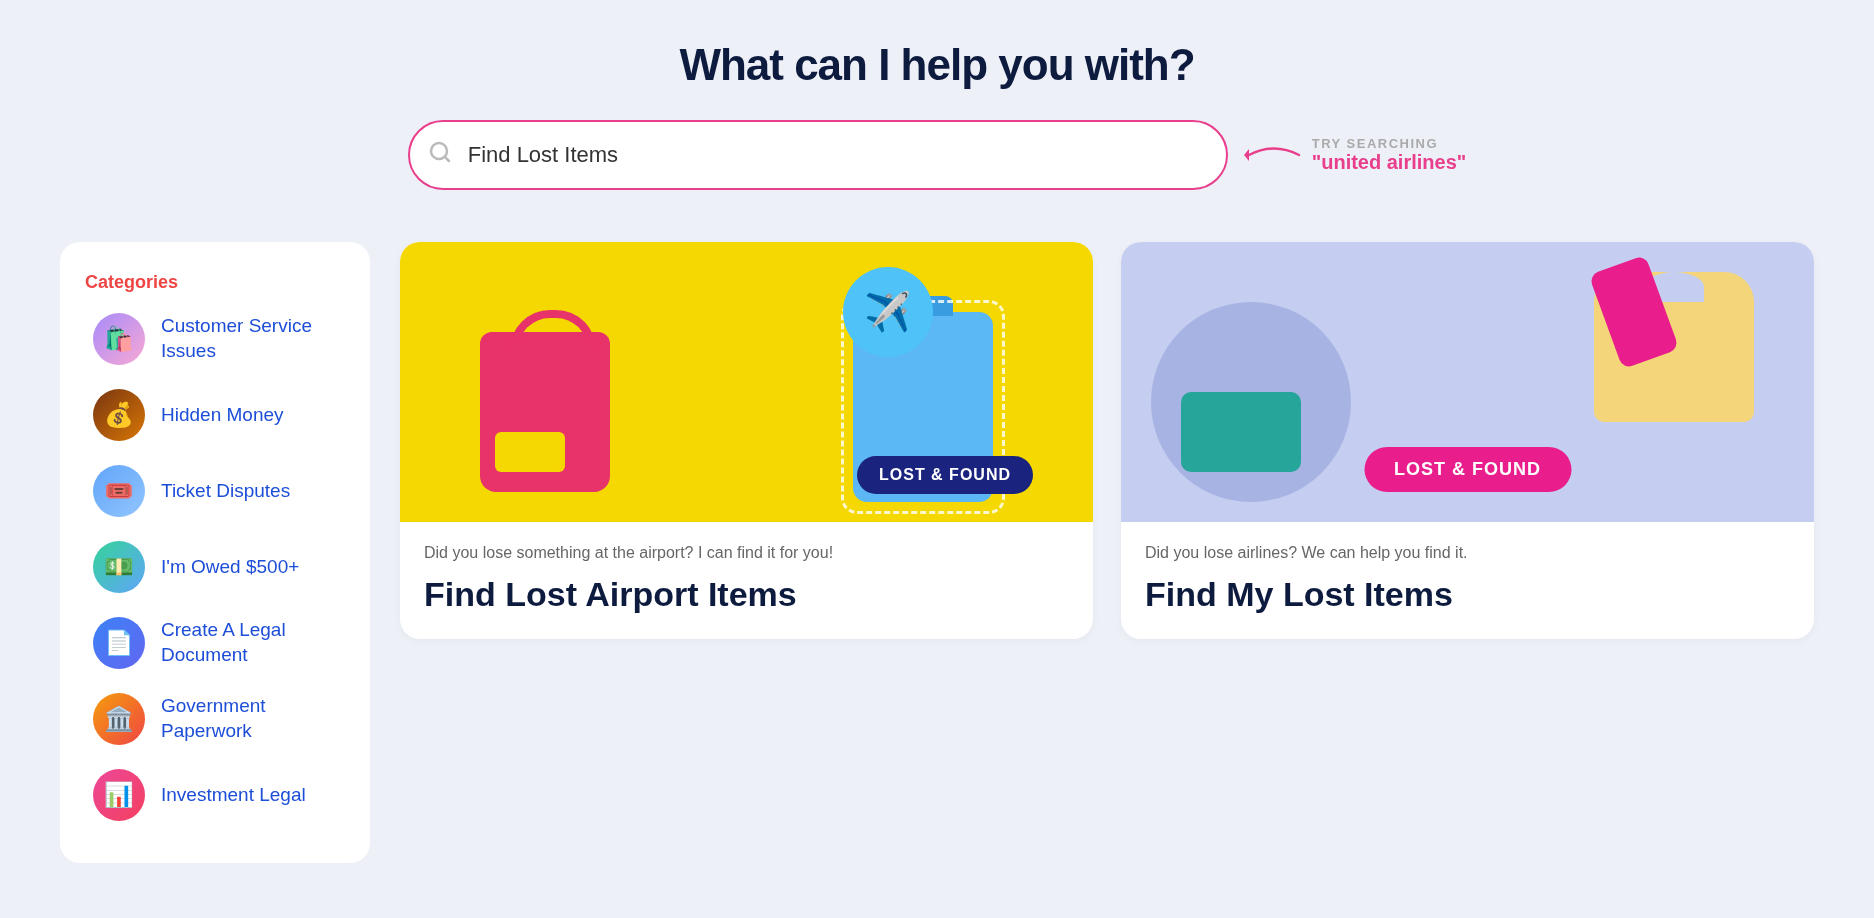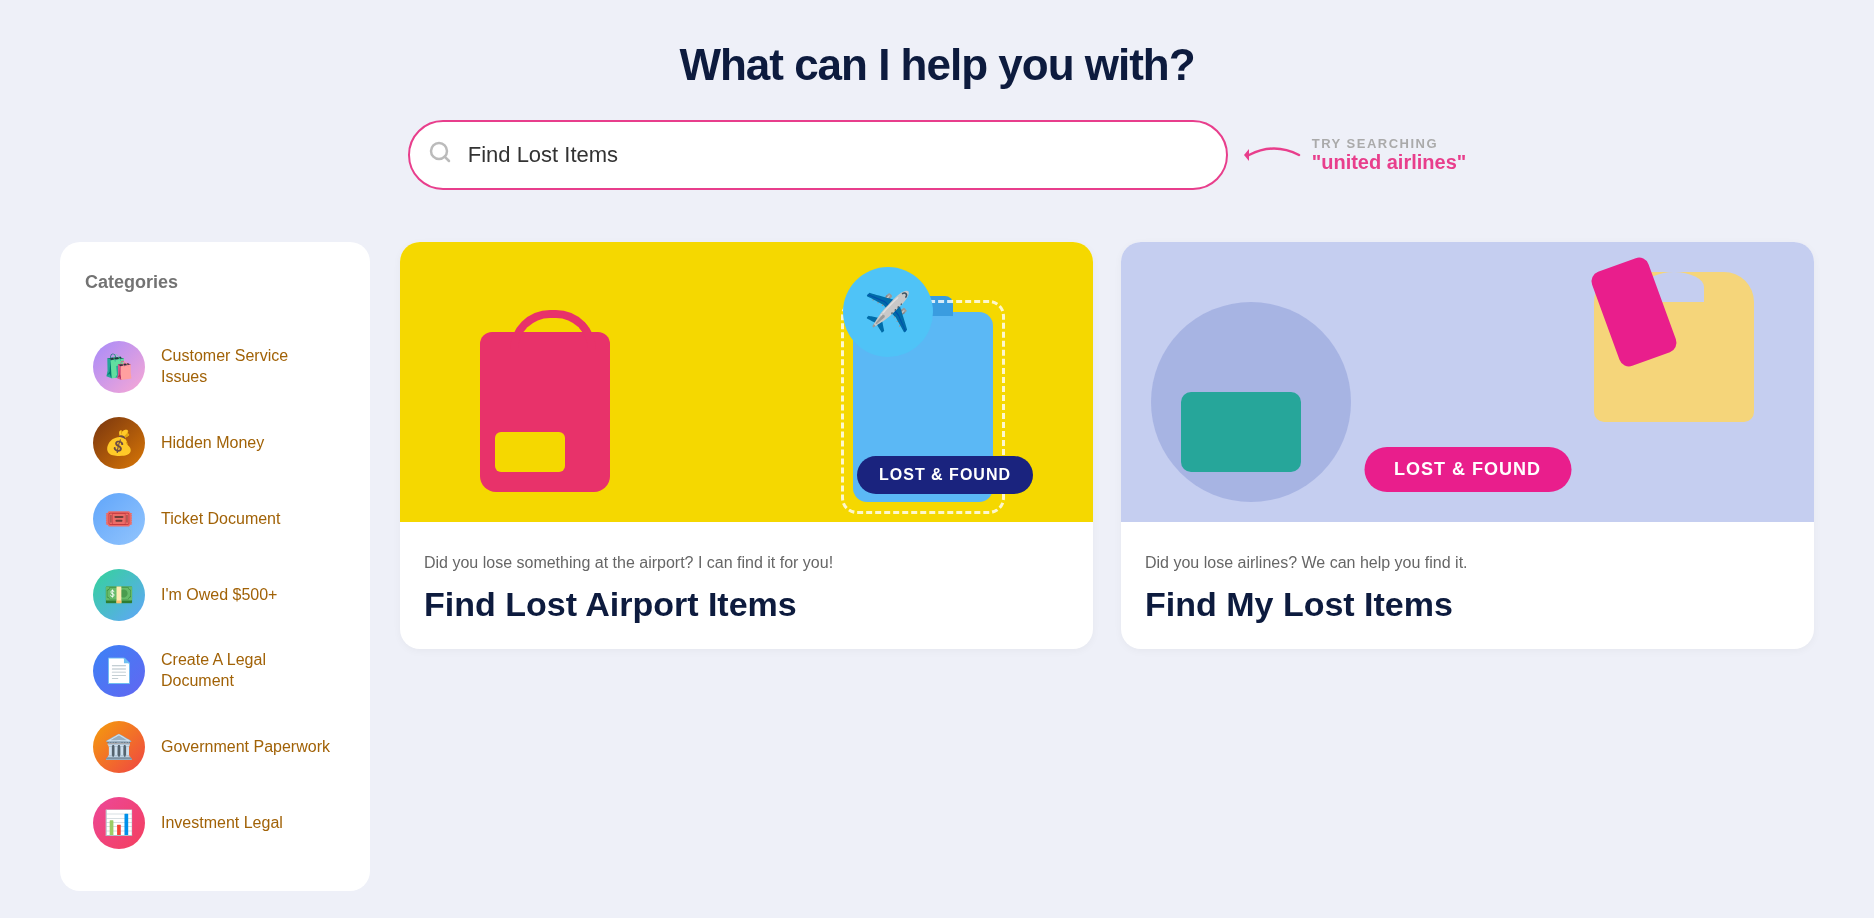--- a/index.html
+++ b/index.html
@@ -65,22 +65,22 @@
       border-radius: 20px;
       padding: 30px 25px;
       width: 310px;
       min-width: 310px;
       min-height: 620px;
     }
 
     .categories-label {
       font-size: 18px;
       font-weight: 700;
-      color: #737373;
-      margin-bottom: 36px;
+      color: #ef4444;
+      margin-bottom: 8px;
     }
 
     .category-item {
       display: flex;
       align-items: center;
       gap: 16px;
       padding: 12px 8px;
       cursor: pointer;
       border-radius: 10px;
     }
@@ -99,22 +99,22 @@
 
     .cat-icon-customer { background: linear-gradient(135deg, #a78bfa, #f9a8d4); }
     .cat-icon-hidden { background: linear-gradient(135deg, #78350f, #d97706); }
     .cat-icon-ticket { background: linear-gradient(135deg, #60a5fa, #93c5fd); }
     .cat-icon-owed { background: linear-gradient(135deg, #34d399, #60a5fa); }
     .cat-icon-legal { background: linear-gradient(135deg, #3b82f6, #6366f1); }
     .cat-icon-gov { background: linear-gradient(135deg, #f59e0b, #ef4444); }
     .cat-icon-invest { background: linear-gradient(135deg, #ec4899, #f43f5e); }
 
     .cat-label {
-      font-size: 16px;
-      color: #a16207;
+      font-size: 19px;
+      color: #1d4ed8;
       font-weight: 500;
       line-height: 1.3;
     }
 
     
     .results-grid {
       display: grid;
       grid-template-columns: 1fr 1fr;
       gap: 28px;
       flex: 1;
@@ -318,21 +318,21 @@
       font-weight: 900;
       font-size: 18px;
       padding: 12px 30px;
       border-radius: 30px;
       letter-spacing: 1px;
       white-space: nowrap;
       z-index: 2;
     }
 
     .card-content {
-      padding: 30px 24px 24px;
+      padding: 20px 24px 24px;
     }
 
     .card-desc {
       font-size: 16px;
       color: #666;
       margin-bottom: 10px;
       line-height: 1.4;
     }
 
     .card-title {
@@ -387,21 +387,21 @@
         <div class="category-item">
       <div class="cat-icon cat-icon-customer">🛍️</div>
       <span class="cat-label">Customer Service Issues</span>
     </div>
         <div class="category-item">
       <div class="cat-icon cat-icon-hidden">💰</div>
       <span class="cat-label">Hidden Money</span>
     </div>
         <div class="category-item">
       <div class="cat-icon cat-icon-ticket">🎟️</div>
-      <span class="cat-label">Ticket Document</span>
+      <span class="cat-label">Ticket Disputes</span>
     </div>
         <div class="category-item">
       <div class="cat-icon cat-icon-owed">💵</div>
       <span class="cat-label">I'm Owed $500+</span>
     </div>
         <div class="category-item">
       <div class="cat-icon cat-icon-legal">📄</div>
       <span class="cat-label">Create A Legal Document</span>
     </div>
         <div class="category-item">

